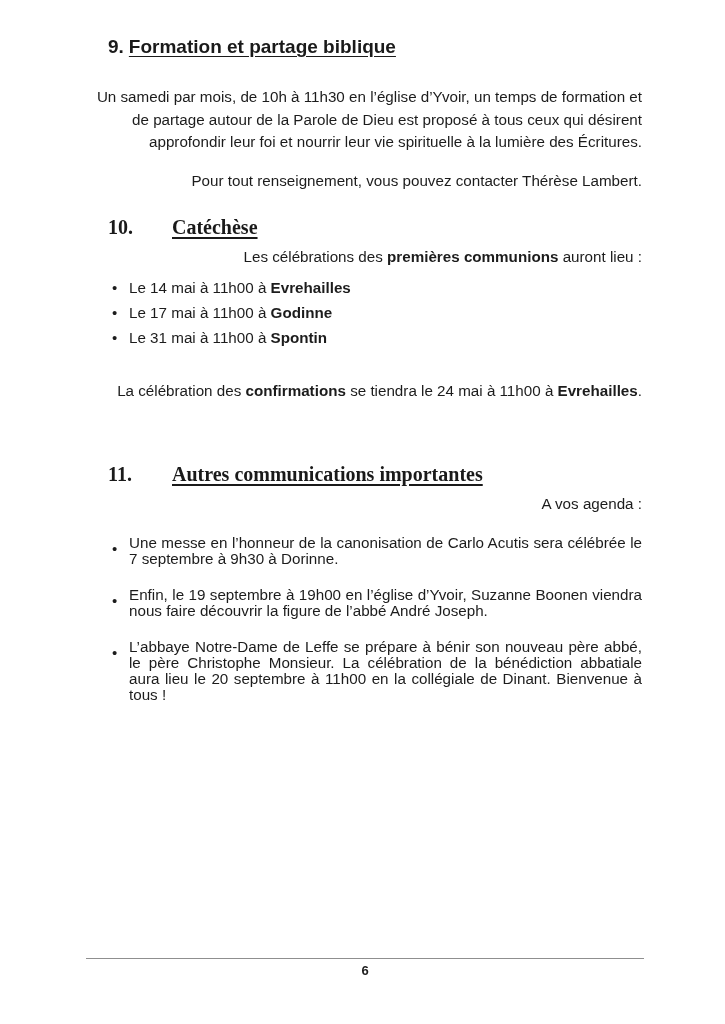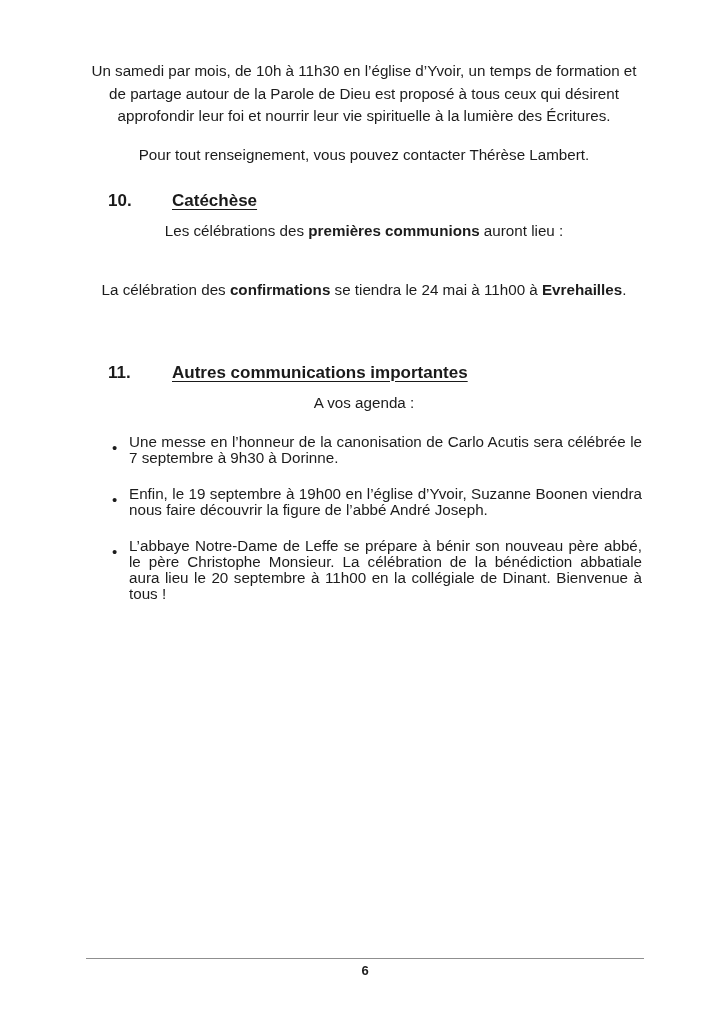--- a/index.html
+++ b/index.html
@@ -35,42 +35,43 @@
     font-size: 19px;
     font-weight: bold;
     line-height: 26px;
     white-space: nowrap;
   }
   .heading9 .u { text-decoration: underline; text-underline-offset: 3px; }
 
   .heading-tab {
     margin: 0;
     padding-left: 22px;
-    font-size: 17px;
+    font-size: 20px;
     font-weight: bold;
     line-height: 26px;
     display: flex;
     white-space: nowrap;
+    font-family: Liberation Serif, serif;
   }
   .heading-tab .num {
     display: inline-block;
     width: 64px;
     flex: 0 0 64px;
   }
   .heading-tab .ttl {
     text-decoration: underline;
     text-underline-offset: 3px;
   }
 
   
   p.body {
     margin: 0;
     font-size: 15.2px;
     line-height: 22.6px;
-    text-align: center;
+    text-align: right;
     color: #1c1c1c;
   }
   .b { font-weight: bold; }
   .bu { font-weight: bold; text-underline-offset: 2px; }
 
   
   ul.bullets {
     margin: 0;
     padding: 0;
     list-style: none;
@@ -132,20 +133,21 @@
 </style>
 </head>
 <body>
 
 <div class="page">
 
   <div class="content">
 
     <div class="sp-34"></div>
 
+    <h2 class="heading9"><span>9.</span><span class="u" style="margin-left:5px;">Formation et partage biblique</span></h2>
 
     <div class="sp-26"></div>
 
     <p class="body">Un samedi par mois, de 10h à 11h30 en l’église d’Yvoir, un temps de formation et de partage autour de la Parole de Dieu est proposé à tous ceux qui désirent approfondir leur foi et nourrir leur vie spirituelle à la lumière des Écritures.</p>
 
     <div class="sp-16"></div>
 
     <p class="body">Pour tout renseignement, vous pouvez contacter Thérèse Lambert.</p>
 
     <div class="sp-22"></div>
@@ -154,20 +156,25 @@
       <span class="num">10.</span>
       <span class="ttl">Catéchèse</span>
     </h2>
 
     <div class="sp-6"></div>
 
     <p class="body"><span>Les célébrations des </span><span class="bu">premières communions</span><span> auront lieu :</span></p>
 
     <div class="sp-6"></div>
 
+    <ul class="bullets">
+      <li><span>Le 14 mai à 11h00 à </span><span class="b">Evrehailles</span></li>
+      <li><span>Le 17 mai à 11h00 à </span><span class="b">Godinne</span></li>
+      <li><span>Le 31 mai à 11h00 à </span><span class="b">Spontin</span></li>
+    </ul>
 
     <div class="sp-30"></div>
 
     <p class="body"><span>La célébration des </span><span class="bu">confirmations</span><span> se tiendra le 24 mai à 11h00 à </span><span class="b">Evrehailles</span><span>.</span></p>
 
     <div class="sp-20"></div>
 
 
     <div class="sp-16"></div>
 

